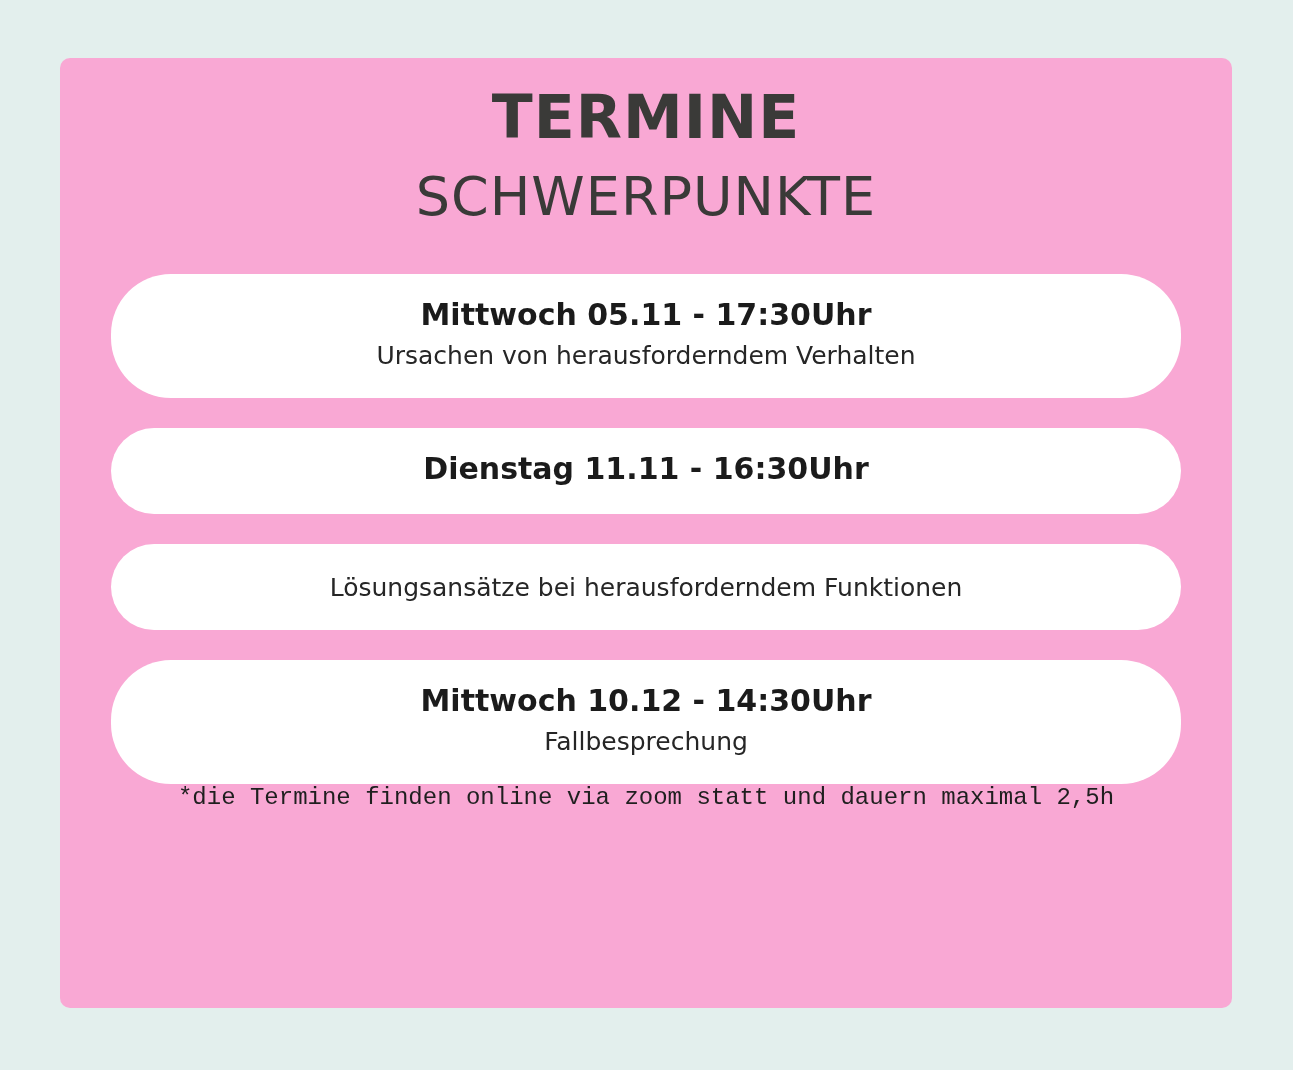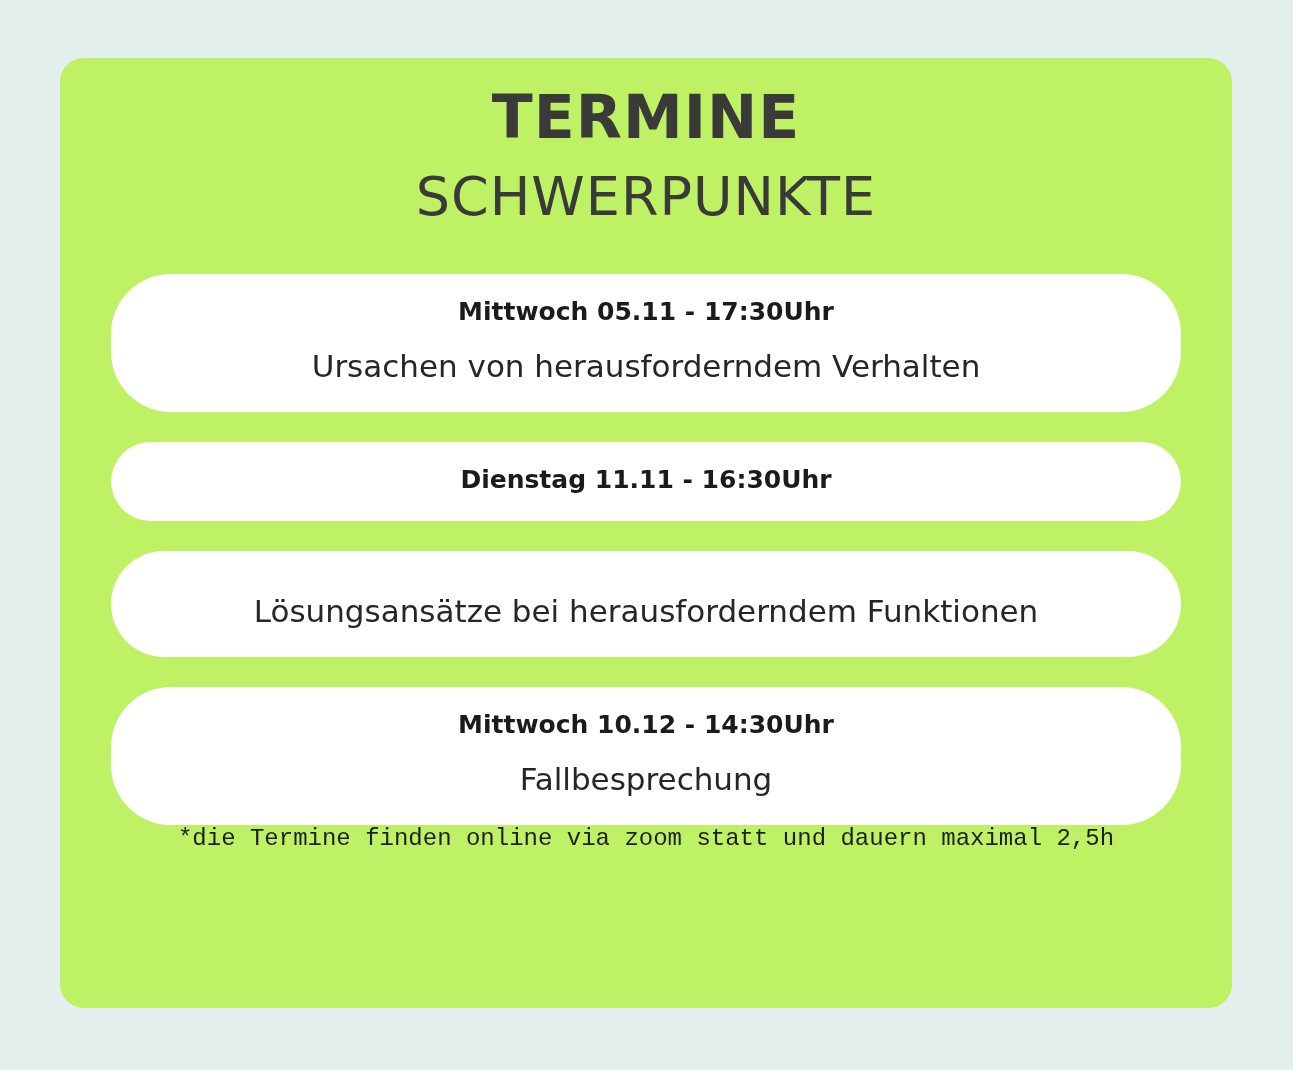--- a/index.html
+++ b/index.html
@@ -12,22 +12,22 @@
     background: #e3efed;
     font-family: "DejaVu Sans", sans-serif;
     overflow: hidden;
   }
   .poster {
     position: absolute;
     left: 60px;
     top: 58px;
     width: 1172px;
     height: 950px;
-    background: #bef264;
-    border-radius: 24px;
+    background: #f9a8d4;
+    border-radius: 10px;
     box-sizing: border-box;
     display: flex;
     flex-direction: column;
     align-items: flex-end;
   }
   .title-block {
     margin-top: 28px;
     text-align: center;
     width: 100%;
   }
@@ -59,32 +59,32 @@
   .card {
     width: 1070px;
     background: #ffffff;
     border-radius: 60px;
     padding: 22px 30px 26px 30px;
     box-sizing: border-box;
     text-align: center;
   }
   .card-date {
     font-family: "DejaVu Sans", sans-serif;
-    font-size: 25px;
+    font-size: 30px;
     font-weight: bold;
     color: #1b1b1b;
     line-height: 1.25;
   }
   .card-topic {
     font-family: "DejaVu Sans", sans-serif;
-    font-size: 31px;
+    font-size: 25px;
     font-weight: normal;
     color: #262626;
     line-height: 1.3;
-    margin-top: 18px;
+    margin-top: 6px;
   }
   .footnote {
     font-family: Liberation Mono, monospace;
     font-size: 24px;
     color: #1f1f1f;
     text-align: center;
     width: 100%;
   }
 </style>
 </head>

